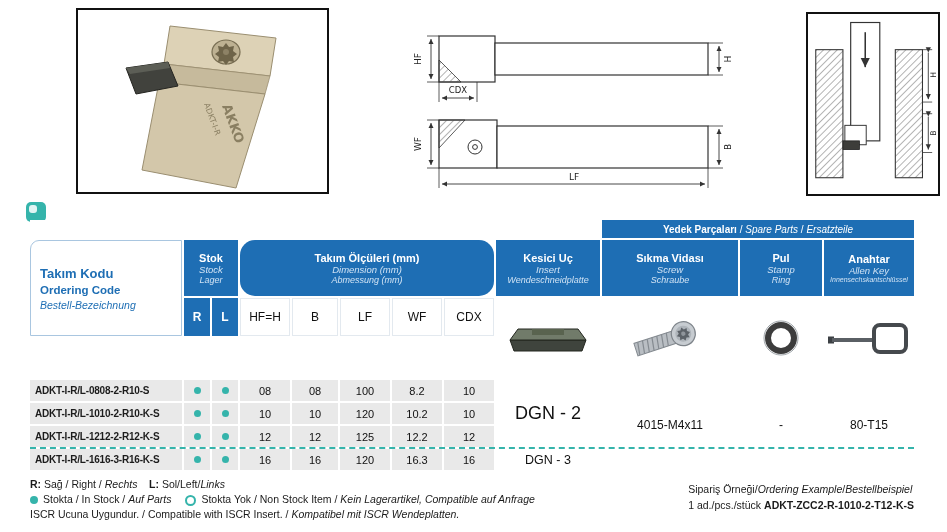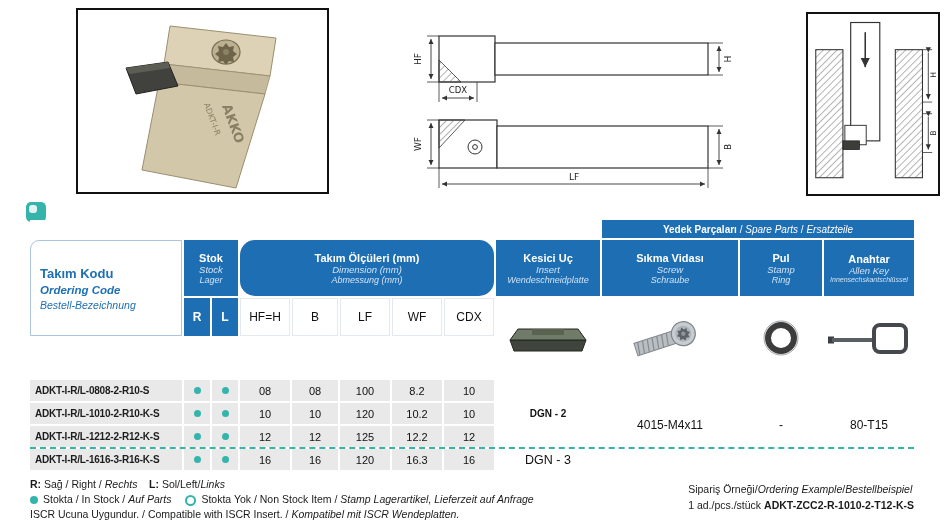--- a/index.html
+++ b/index.html
@@ -27,21 +27,21 @@
     display:grid;
     grid-template-columns:152px 26px 26px 50px 46px 50px 50px 50px 104px 136px 82px 90px;
     grid-template-rows:18px 56px 38px 40px 21px 21px 21px 21px;
     gap:2px;background:#fff;}
   .spare-bar{grid-column:10/13;grid-row:1;background:#1e6eb4;color:#fff;font-size:10px;
     display:flex;align-items:center;justify-content:center;white-space:pre-wrap;}
   .code-box{grid-column:1;grid-row:2/4;background:#fff;border:1px solid #a9c6e0;
     border-top-left-radius:9px;box-sizing:border-box;color:#1e6eb4;
     display:flex;flex-direction:column;justify-content:center;gap:3px;padding:6px 9px;}
   .cb1{font-size:13px;font-weight:bold;}
-  .cb2{font-size:11.5px;font-weight:bold;font-style:italic;}
+  .cb2{font-size:11.5px;font-weight:bold;}
   .cb3{font-size:10.5px;font-style:italic;}
   .hdr{background:#1e6eb4;color:#fff;display:flex;flex-direction:column;align-items:center;
        justify-content:center;text-align:center;padding:2px 8px;box-sizing:border-box;}
   .hdr .htr{font-weight:bold;font-size:11px;}
   .hdr .hen{font-style:italic;font-size:9.5px;color:#cfe2f4;}
   .hdr .hde{font-style:italic;font-size:9px;color:#cfe2f4;}
   .hdr .hde.tiny{font-size:7px;}
   .stok-hdr{grid-column:2/4;grid-row:2;}
   .dim-hdr{grid-column:4/9;grid-row:2;border-radius:15px;}
   .insert-hdr{grid-column:9;grid-row:2;}
@@ -62,21 +62,21 @@
   .gr5{grid-row:5}.gr6{grid-row:6}.gr7{grid-row:7}.gr8{grid-row:8}
   .gc1{grid-column:1}.gc2{grid-column:2}.gc3{grid-column:3}.gc4{grid-column:4}
   .gc5{grid-column:5}.gc6{grid-column:6}.gc7{grid-column:7}.gc8{grid-column:8}
   .dcell{background:#e9e9e9;display:flex;align-items:center;justify-content:center;
          font-size:11px;color:#111;}
   .dcell.code{justify-content:flex-start;padding-left:5px;font-weight:bold;font-size:10px;
          letter-spacing:-0.2px;white-space:nowrap;overflow:hidden;color:#1c1c1c;}
   .tdot{width:7px;height:7px;border-radius:50%;background:#35b4ab;}
   .mcell{background:#fff;display:flex;align-items:center;justify-content:center;
          font-size:12px;color:#111;}
-  .insert-top{grid-column:9;grid-row:5/8;font-weight:bold;font-size:10px;}
+  .insert-top{grid-column:9;grid-row:5/8;font-weight:normal;font-size:18px;}
   .insert-bottom{grid-column:9;grid-row:8;font-weight:normal;font-size:12.5px;}
   .screw-val{grid-column:10;grid-row:5/9;}
   .pul-val{grid-column:11;grid-row:5/9;}
   .key-val{grid-column:12;grid-row:5/9;}
   .dash-line{position:absolute;left:0;right:0;top:227px;border-top:2px dashed #35b4ab;
              z-index:4;pointer-events:none;}
 
   
   .notes-left{position:absolute;left:30px;top:477px;font-size:10.5px;line-height:15px;color:#1a1a1a;}
   .notes-right{position:absolute;right:33px;top:481px;text-align:left;font-size:10.5px;
@@ -329,21 +329,21 @@
     <div class="mcell insert-bottom">DGN - 3</div>
     <div class="mcell screw-val">4015-M4x11</div>
     <div class="mcell pul-val">-</div>
     <div class="mcell key-val">80-T15</div>
 
     <div class="dash-line"></div>
   </div>
 
   <div class="notes-left">
     <div class="nline"><span class="bd">R: </span><span>Sağ / Right / </span><span class="it">Rechts</span><span>    </span><span class="bd">L: </span><span>Sol/Left/</span><span class="it">Links</span></div>
-    <div class="nline"><span class="dot-filled"></span><span><span>Stokta / In Stock / </span><span class="it">Auf Parts</span></span><span class="dot-open"></span><span><span>Stokta Yok / Non Stock Item / </span><span class="it">Stamp Lagerartikel, Lieferzeit auf Anfrage</span></span></div>
+    <div class="nline"><span class="dot-filled"></span><span><span>Stokta / In Stock / </span><span class="it">Auf Parts</span></span><span class="dot-open"></span><span><span>Stokta Yok / Non Stock Item / </span><span class="it">Kein Lagerartikel, Compatible auf Anfrage</span></span></div>
     <div class="nline"><span>ISCR Ucuna Uygundur. / Compatible with ISCR Insert. / </span><span class="it">Kompatibel mit ISCR Wendeplatten.</span></div>
   </div>
 
   <div class="notes-right">
     <div class="nline"><span>Sipariş Örneği/</span><span class="it">Ordering Example</span><span>/</span><span class="it">Bestellbeispiel</span></div>
     <div class="nline"><span>1 ad./pcs./stück </span><span class="bd">ADKT-ZCC2-R-1010-2-T12-K-S</span></div>
   </div>
 
 </div>
 

